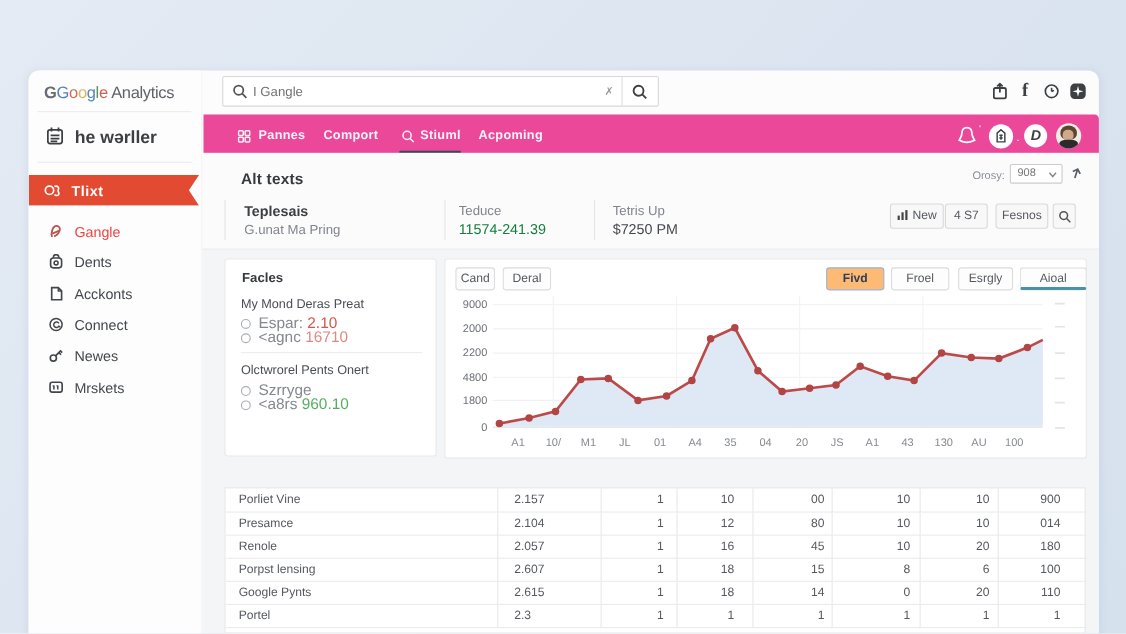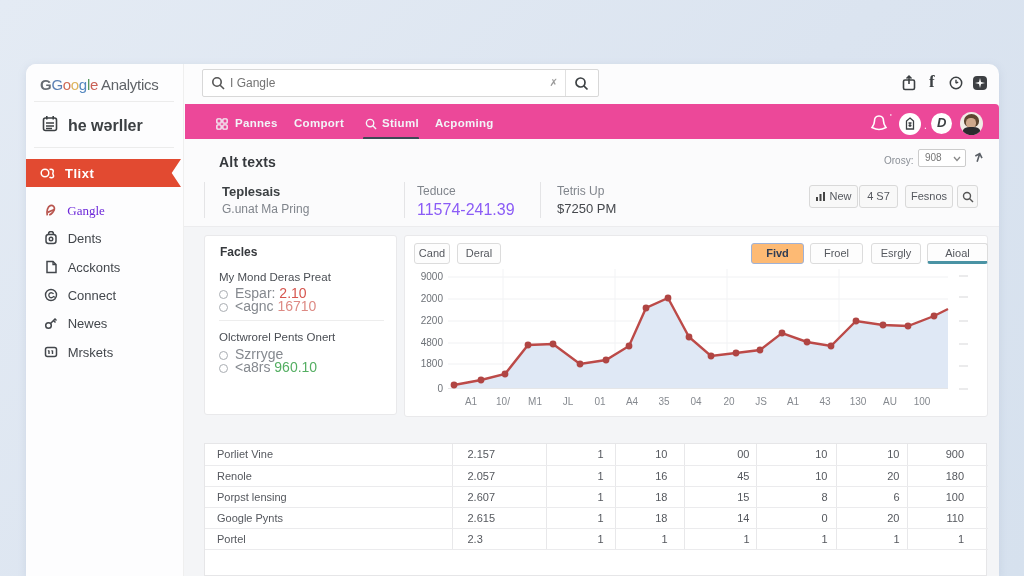--- a/index.html
+++ b/index.html
@@ -25,21 +25,21 @@
 .waller { left:68px; top:117px; font-size:16px; font-weight:bold; color:#3c4043; }
 .hr2 { left:34px; top:147px; width:140px; height:1px; background:#ececec; }
 .ribbon {
   left:26px; top:159px; width:155px; height:28px; background:#e24a31;
   clip-path:polygon(0 0,100% 0,94% 50%,100% 100%,0 100%);
   color:#fff;
 }
 .ribbon .txt { position:absolute; left:39px; top:7px; font-size:13px; font-weight:bold; letter-spacing:0.5px; }
 .menu-item { left:44px; font-size:13px; color:#43474c; white-space:nowrap; }
 .menu-item .lbl { margin-left:6px; }
-.menu-item.red, .menu-item.red .lbl { color:#6d28d9;font-family:Liberation Serif, serif; }
+.menu-item.red, .menu-item.red .lbl { color:#ef4444; }
 .mi-ic { display:inline-block; width:14px; height:14px; vertical-align:-2px; }
 
 .search {
   left:202px; top:69px; width:397px; height:28px; background:#fff;
   border:1px solid #d8d8d8; border-radius:2px;
 }
 .search .ph { position:absolute; left:27px; top:6px; font-size:12px; color:#737373; }
 .search .sep { position:absolute; right:32px; top:0; width:1px; height:100%; background:#e0e0e0; }
 
 .navbar { left:185px; top:104px; width:814px; height:35px; background:#ec4899; border-radius:0 4px 0 0; }
@@ -234,21 +234,21 @@
 </div>
 <svg class="abs" style="left:972px;top:150px" width="13" height="13" viewBox="0 0 13 13">
     <path d="M6.5 12 V4 M3 7 L6.5 3.5 L10 7" fill="none" stroke="#5a5f66" stroke-width="1.6" transform="rotate(18 6.5 7.5)"></path>
   </svg>
 
 <div class="abs stat-h" style="left:222px;top:184px">Teplesais</div>
 <div class="abs stat-s" style="left:222px;top:202px">G.unat Ma Pring</div>
 <div class="abs vline" style="left:204px;top:182px;height:36px"></div>
 <div class="abs vline" style="left:404px;top:182px;height:36px"></div>
 <div class="abs stat-s" style="left:417px;top:184px">Teduce</div>
-<div class="abs" style="left:417px;top:201px;font-size:16px;color:#8b5cf6">11574-241.39</div>
+<div class="abs" style="left:417px;top:201px;font-size:13px;color:#15803d">11574-241.39</div>
 <div class="abs vline" style="left:540px;top:182px;height:36px"></div>
 <div class="abs stat-s" style="left:557px;top:184px">Tetris Up</div>
 <div class="abs" style="left:557px;top:201px;font-size:13px;color:#45484d">$7250 PM</div>
 
 <div class="btn" style="left:809px;top:185px;width:49px;line-height:21px">
   <svg style="vertical-align:-2px" width="11" height="11" viewBox="0 0 11 11">
       <rect x="1" y="6" width="2" height="4" fill="#444"></rect>
       <rect x="4.5" y="3" width="2" height="7" fill="#444"></rect>
       <rect x="8" y="1" width="2" height="9" fill="#444"></rect>
     </svg>
@@ -380,20 +380,30 @@
           <td class="cl">Porliet Vine</td>
           <td class="cl" style="padding-left:15px">2.157</td>
           <td class="cr" style="padding-right:11px">1</td>
           <td class="cr" style="padding-right:16px">10</td>
           <td class="cr" style="padding-right:6px">00</td>
           <td class="cr" style="padding-right:8px">10</td>
           <td class="cr" style="padding-right:7px">10</td>
           <td class="cr" style="padding-right:24px">900</td>
         </tr>
   <tr>
+          <td class="cl">Presamce</td>
+          <td class="cl" style="padding-left:15px">2.104</td>
+          <td class="cr" style="padding-right:11px">1</td>
+          <td class="cr" style="padding-right:16px">12</td>
+          <td class="cr" style="padding-right:6px">80</td>
+          <td class="cr" style="padding-right:8px">10</td>
+          <td class="cr" style="padding-right:7px">10</td>
+          <td class="cr" style="padding-right:24px">014</td>
+        </tr>
+  <tr>
           <td class="cl">Renole</td>
           <td class="cl" style="padding-left:15px">2.057</td>
           <td class="cr" style="padding-right:11px">1</td>
           <td class="cr" style="padding-right:16px">16</td>
           <td class="cr" style="padding-right:6px">45</td>
           <td class="cr" style="padding-right:8px">10</td>
           <td class="cr" style="padding-right:7px">20</td>
           <td class="cr" style="padding-right:24px">180</td>
         </tr>
   <tr>

